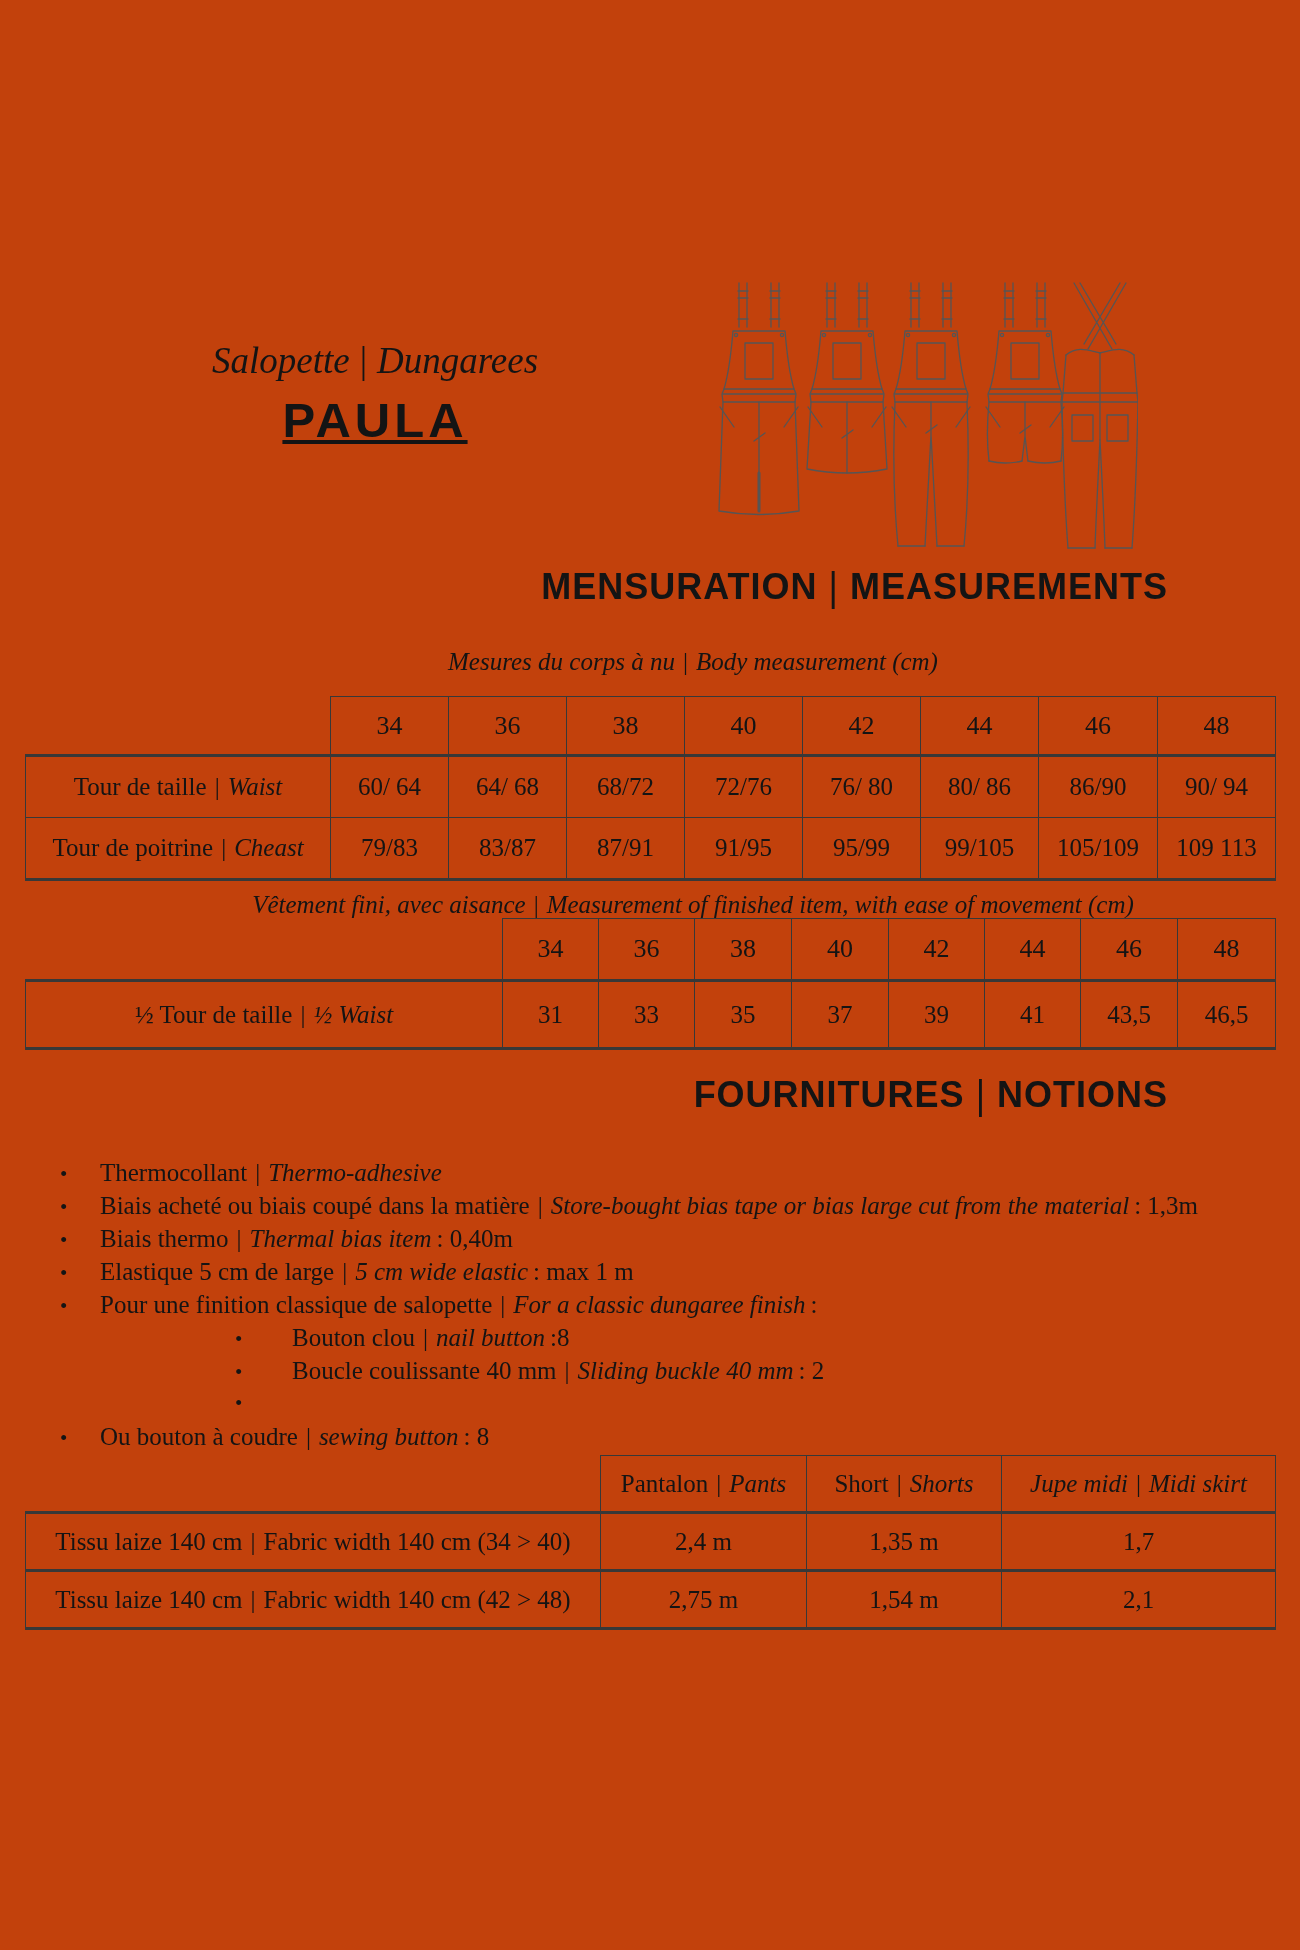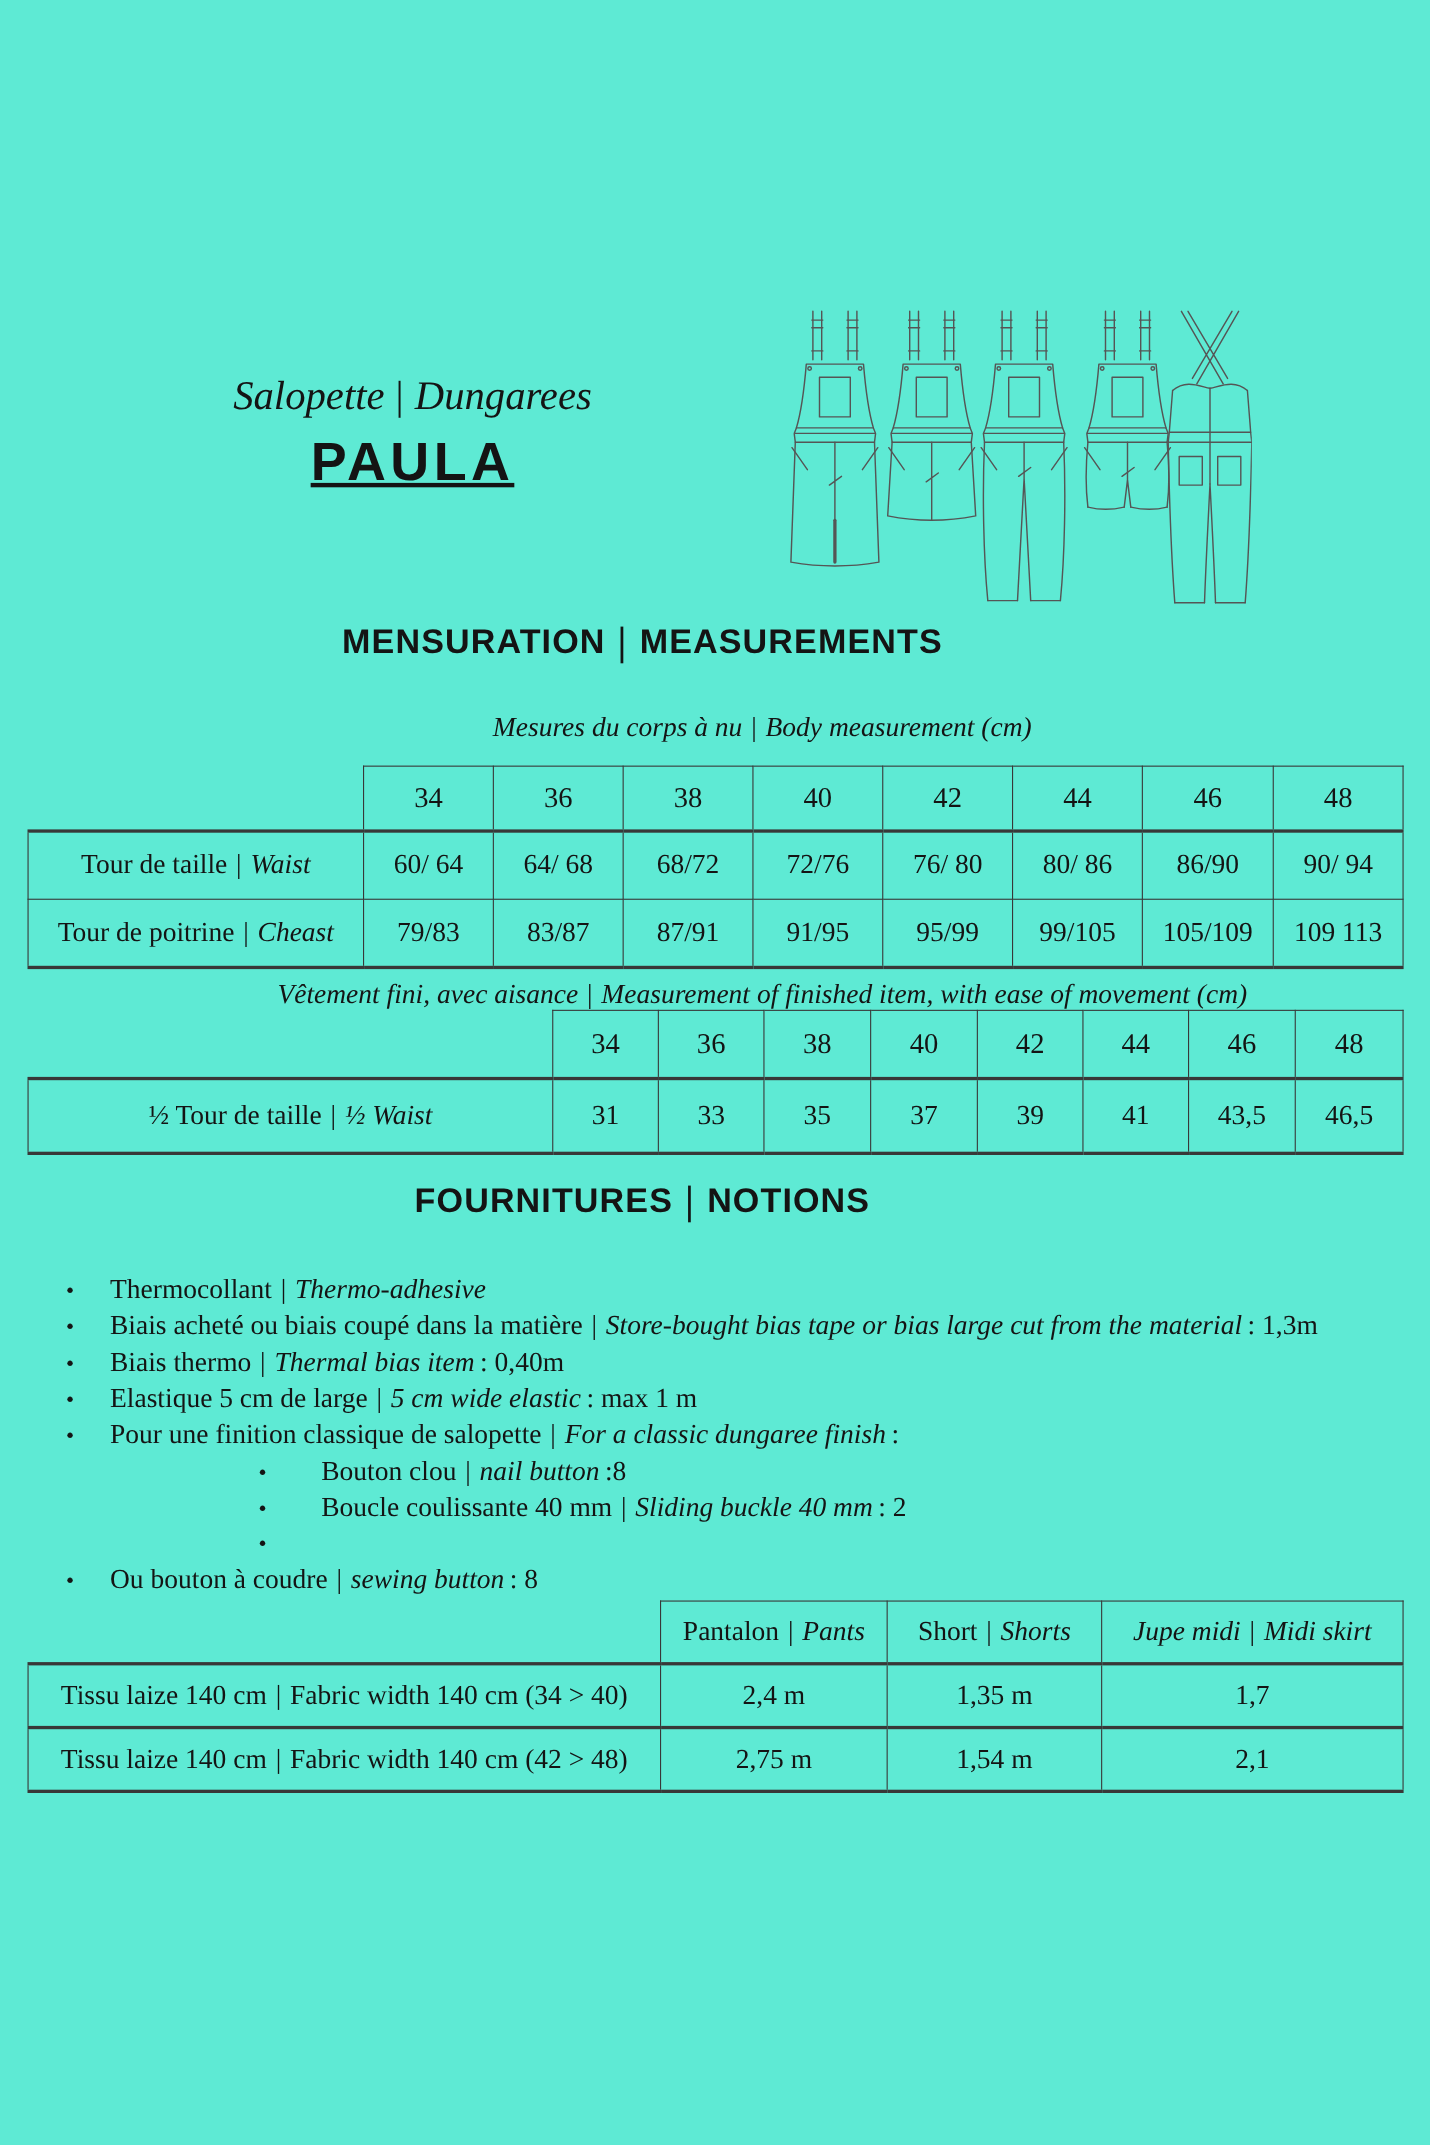--- a/index.html
+++ b/index.html
@@ -1,17 +1,17 @@
 <!DOCTYPE html>
 <html><head>
 <meta charset="utf-8">
 <style>
   html,body{margin:0;padding:0;background:#e8e8e8;}
   .page{
-    position:relative;width:1300px;height:1950px;margin:0 auto;background:#5eead4;
+    position:relative;width:1300px;height:1950px;margin:0 auto;background:#c2410c;
     font-family:"Liberation Serif",serif;color:#141414;overflow:hidden;
   }
   .it{font-style:italic;}
   .pipe{display:inline-block;margin:0 8px;font-style:normal;}
   .sfx{margin-left:5px;font-style:normal;}
 
   
   .title-block{position:absolute;left:150px;top:338px;width:450px;text-align:center;}
   .subtitle{font-size:37px;line-height:1.25;}
   .subtitle .pipe{margin:0 10px;}
@@ -19,22 +19,22 @@
     font-family:"Liberation Sans",sans-serif;font-weight:700;font-size:49px;
     letter-spacing:4px;margin-top:8px;text-decoration:underline;
   }
 
   
   .drawings{position:absolute;left:693px;top:253px;width:445px;height:315px;}
   .drawings svg{display:block;}
 
   
   .sec-h{
-    position:absolute;left:0;width:1168px;text-align:center;
-    font-family:"Liberation Sans",sans-serif;font-weight:700;font-size:31px;letter-spacing:1px;
+    position:absolute;left:0;width:1168px;text-align:right;
+    font-family:"Liberation Sans",sans-serif;font-weight:700;font-size:36px;letter-spacing:1px;
   }
   .sec-h .pipe{margin:0 11px;font-weight:400;transform:scaleY(1.15);}
   .h-mens{top:566px;}
   .h-four{top:1074px;}
 
   .caption{position:absolute;left:0;width:1300px;text-align:center;font-style:italic;font-size:25px;margin-left:43px;}
   .cap1{top:648px;}
   .cap2{top:891px;}
 
   

